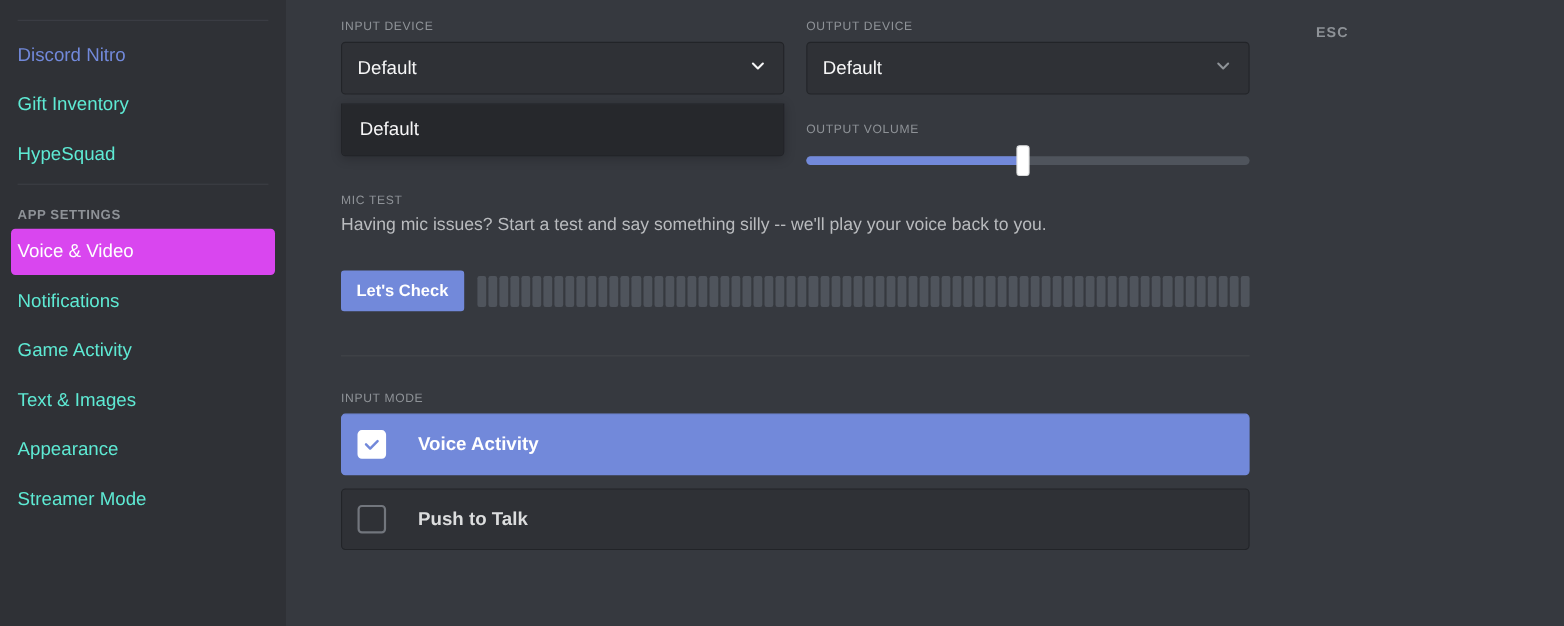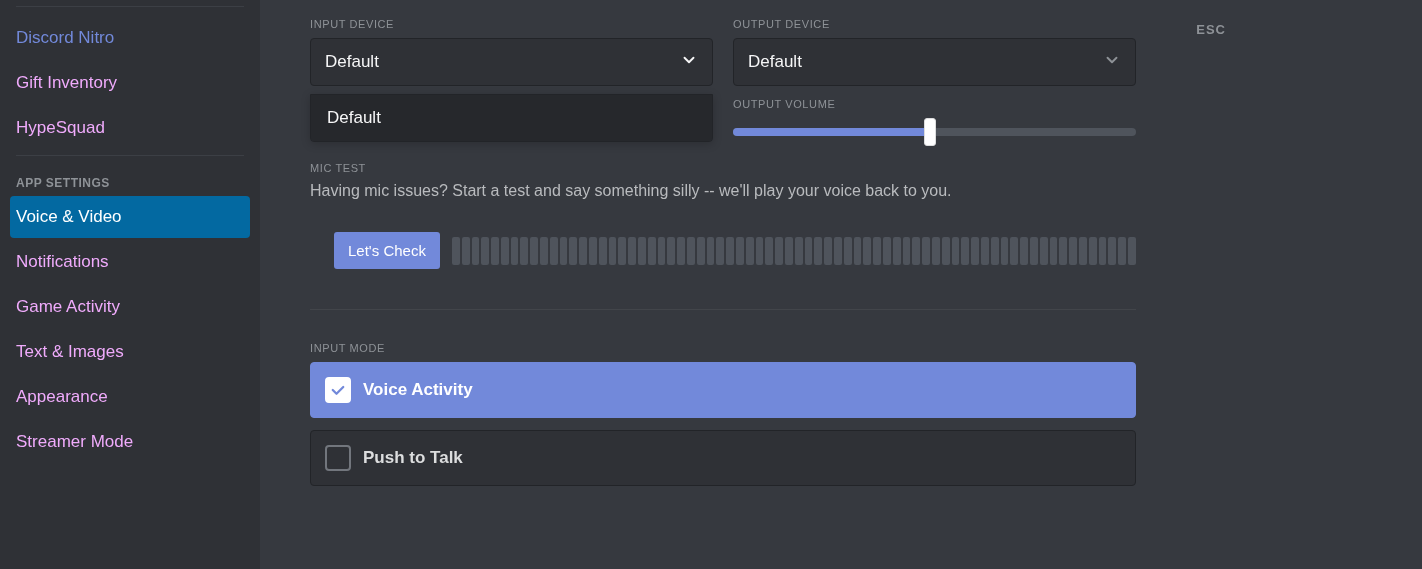--- a/index.html
+++ b/index.html
@@ -12,39 +12,39 @@
       overflow: hidden;
       position: relative;
     }
     .sidebar {
       position: absolute;
       left: 0;
       top: 0;
       width: 260px;
       height: 100%;
       background: #2f3136;
-      padding: 0 10px;
+      padding: 12px 10px;
     }
     .sidebar-divider {
       height: 1px;
       background: #3c3f45;
       margin: 6px 6px 10px 6px;
     }
     .sidebar-item {
       padding: 9px 6px;
       border-radius: 4px;
       font-size: 17px;
-      color: #f0abfc;
+      color: #5eead4;
       cursor: pointer;
       margin-bottom: 3px;
       line-height: 24px;
     }
     .sidebar-item.nitro { color: #7289da; }
     .sidebar-item.selected {
-      background: #0369a1;
+      background: #d946ef;
       color: #ffffff;
       font-weight: 500;
     }
     .sidebar-header {
       font-size: 12px;
       font-weight: 700;
       color: #8e9297;
       letter-spacing: 0.5px;
       padding: 10px 6px 6px 6px;
     }
@@ -134,24 +134,23 @@
       margin-top: 6px;
       margin-bottom: 32px;
     }
     .mic-row { display: flex; align-items: center; gap: 12px; }
     .check-btn {
       background: #7289da;
       color: #fff;
       padding: 10px 14px;
       border-radius: 3px;
       font-size: 15px;
-      font-weight: 400;
+      font-weight: 700;
       cursor: pointer;
       white-space: nowrap;
-      margin-left: 24px;
     }
     .vu-meter {
       flex: 1;
       height: 28px;
       display: flex;
       gap: 2px;
     }
     .vu-bar {
       flex: 1;
       background: #4f545c;
@@ -162,21 +161,21 @@
       background: #42454a;
       margin: 40px 0 32px 0;
     }
     .mode-option {
       background: #2f3136;
       border: 1px solid #222428;
       border-radius: 4px;
       padding: 14px 14px;
       display: flex;
       align-items: center;
-      gap: 12px;
+      gap: 29px;
       margin-bottom: 12px;
       cursor: pointer;
     }
     .mode-option.selected {
       background: #7289da;
       border-color: #7289da;
       color: #fff;
     }
     .mode-checkbox {
       width: 26px;
@@ -241,21 +240,21 @@
     <div class="col">
       <div class="section-label">OUTPUT DEVICE</div>
       <div class="select">
         <span>Default</span>
         <span class="chevron-grey">
           <svg width="18" height="18" viewBox="0 0 24 24" fill="none" stroke-width="2.5" stroke-linecap="round" stroke-linejoin="round">
               <polyline points="6 9 12 15 18 9"></polyline>
             </svg>
         </span>
       </div>
-      <div style="margin-top:12px;">
+      <div style="margin-top:26px;">
         <div class="section-label">OUTPUT VOLUME</div>
         <div class="slider-track">
           <div class="slider-fill"></div>
           <div class="slider-thumb"></div>
         </div>
       </div>
     </div>
   </div>
 
   <div class="mic-test">

